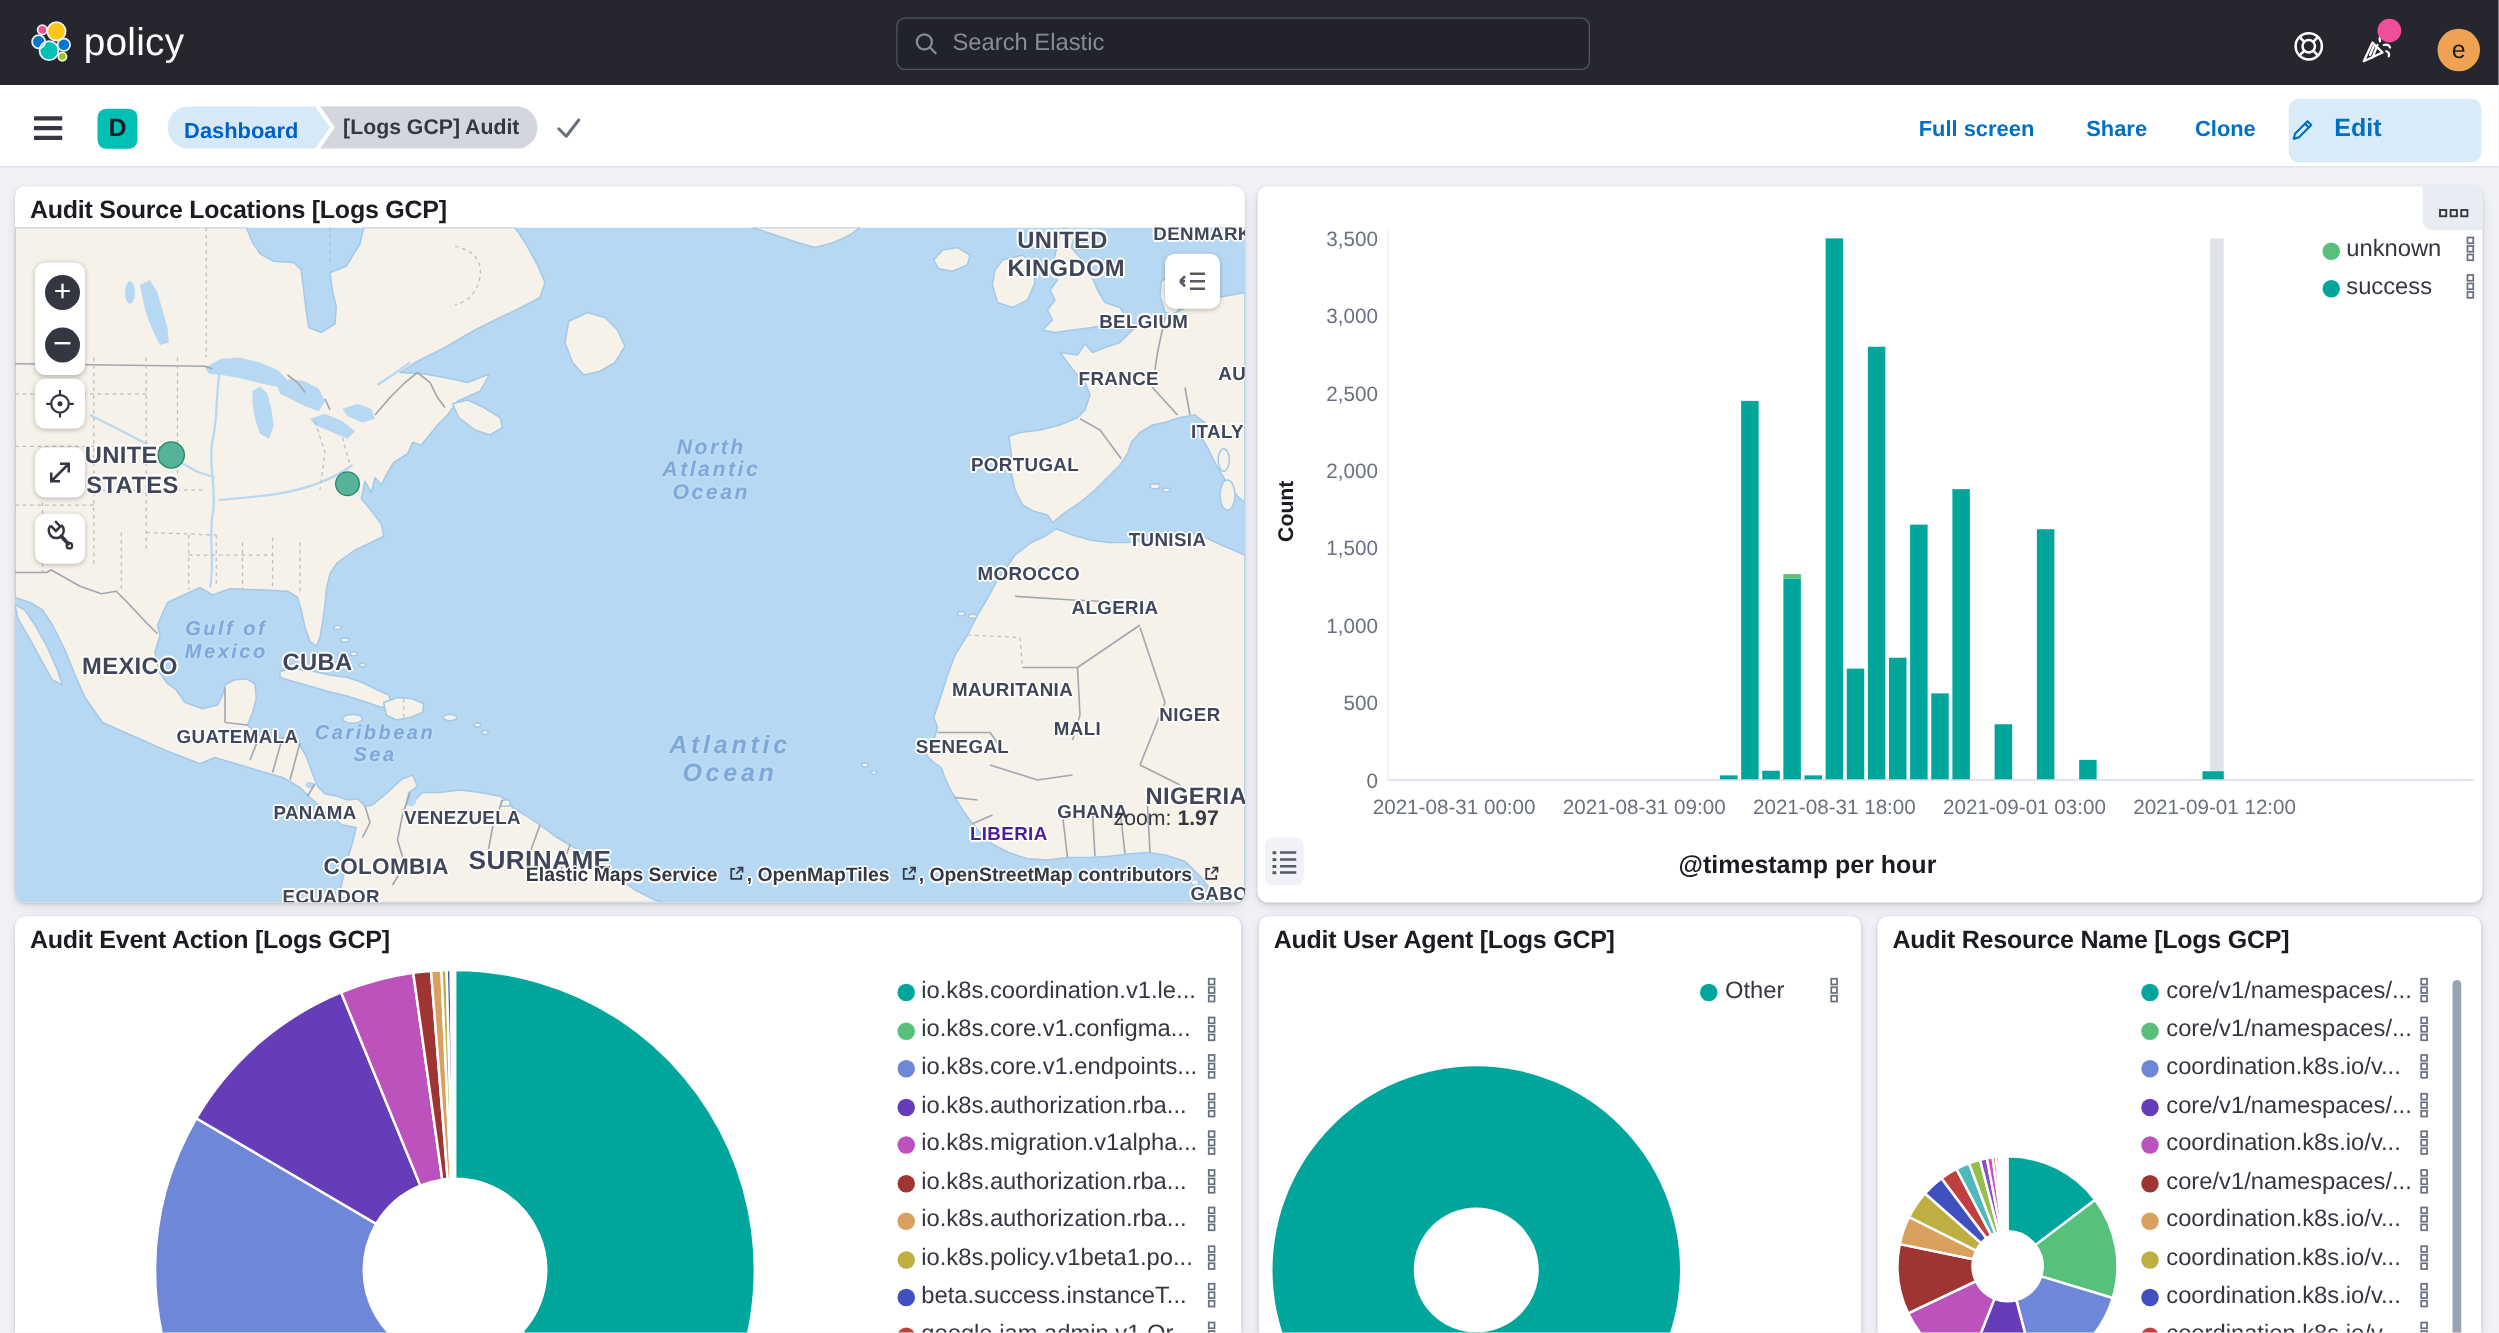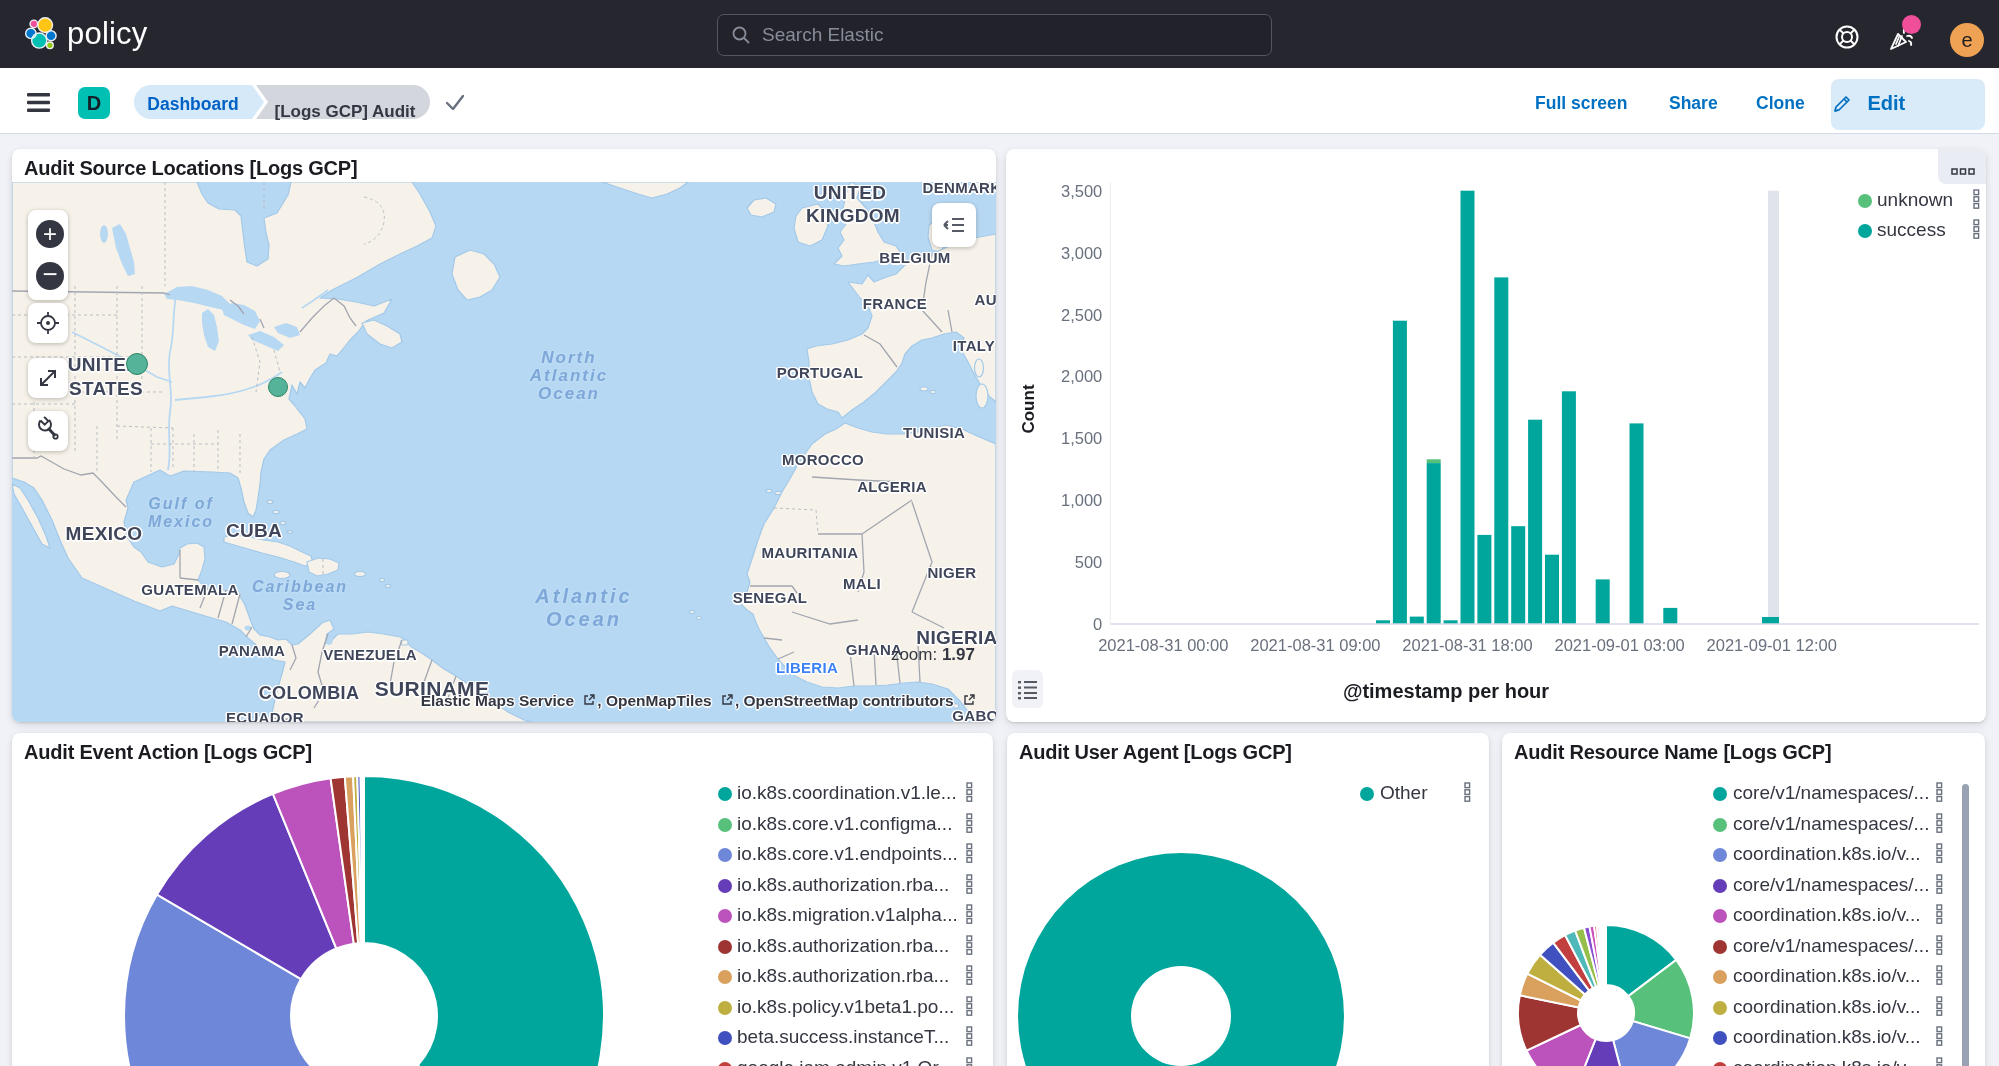--- a/index.html
+++ b/index.html
@@ -61,21 +61,21 @@
           <rect y="8.8" width="23" height="3.4" rx="1"></rect>
           <rect y="16.6" width="23" height="3.4" rx="1"></rect>
         </g>
       </svg></div>
   <div style="position:absolute;left:78px;top:19px;width:32px;height:32px;border-radius:7px;background:#00BFB3;text-align:center;line-height:32px;font-size:20px;font-weight:700;color:#13202a">D</div>
   <svg style="position:absolute;left:134px;top:17px" width="300" height="34">
     <path d="M17 0 H118 L130 17 L118 34 H17 A17 17 0 0 1 17 0 Z" fill="#D6E9F9"></path>
     <path d="M122 0 H279 A17 17 0 0 1 279 34 H122 L134 17 Z" fill="#D3D6DD"></path>
   </svg>
   <div style="position:absolute;left:193px;top:26px;transform:translateX(-50%);font-size:17.5px;font-weight:600;color:#0061c5">Dashboard</div>
-  <div style="position:absolute;left:345px;top:34px;transform:translateX(-50%);font-size:17px;font-weight:700;color:#343741">[Logs GCP] Audit</div>
+  <div style="position:absolute;left:345px;top:24px;transform:translateX(-50%);font-size:17px;font-weight:700;color:#343741">[Logs GCP] Audit</div>
   <div style="position:absolute;left:442px;top:21px"><svg width="26" height="26" viewBox="0 0 26 26">
         <path d="M5 14 L11 20 L21 7" stroke="#69707D" stroke-width="2.4" fill="none" stroke-linecap="round" stroke-linejoin="round"></path>
       </svg></div>
   <div class="hlink" style="position:absolute;left:1535px;top:25px">Full screen</div>
   <div class="hlink" style="position:absolute;left:1669px;top:25px">Share</div>
   <div class="hlink" style="position:absolute;left:1756px;top:25px">Clone</div>
   <div style="position:absolute;left:1831px;top:11px;width:154px;height:51px;background:#D9EAF9;border-radius:8px;text-align:left">
     <span style="display:inline-block;margin-top:14px;vertical-align:top"><svg width="22" height="22" viewBox="0 0 22 22">
           <g stroke="#0071c2" stroke-width="1.7" fill="none" stroke-linejoin="round">
 <path d="M4 18 L5 14 L15 4 L18 7 L8 17 Z"></path>
@@ -229,21 +229,21 @@
       <div style="position:absolute;left:808px;top:182.2px;transform:translateX(-50%);font-size:15px;font-weight:700;color:#40465a;text-shadow:-1px -1px 0 #fff,1px -1px 0 #fff,-1px 1px 0 #fff,1px 1px 0 #fff,0 -1.5px 0 #fff,0 1.5px 0 #fff,-1.5px 0 0 #fff,1.5px 0 0 #fff;white-space:nowrap;letter-spacing:.3px">PORTUGAL</div>
       <div style="position:absolute;left:922px;top:242.2px;transform:translateX(-50%);font-size:15px;font-weight:700;color:#40465a;text-shadow:-1px -1px 0 #fff,1px -1px 0 #fff,-1px 1px 0 #fff,1px 1px 0 #fff,0 -1.5px 0 #fff,0 1.5px 0 #fff,-1.5px 0 0 #fff,1.5px 0 0 #fff;white-space:nowrap;letter-spacing:.3px">TUNISIA</div>
       <div style="position:absolute;left:811px;top:269.2px;transform:translateX(-50%);font-size:15px;font-weight:700;color:#40465a;text-shadow:-1px -1px 0 #fff,1px -1px 0 #fff,-1px 1px 0 #fff,1px 1px 0 #fff,0 -1.5px 0 #fff,0 1.5px 0 #fff,-1.5px 0 0 #fff,1.5px 0 0 #fff;white-space:nowrap;letter-spacing:.3px">MOROCCO</div>
       <div style="position:absolute;left:880px;top:296.2px;transform:translateX(-50%);font-size:15px;font-weight:700;color:#40465a;text-shadow:-1px -1px 0 #fff,1px -1px 0 #fff,-1px 1px 0 #fff,1px 1px 0 #fff,0 -1.5px 0 #fff,0 1.5px 0 #fff,-1.5px 0 0 #fff,1.5px 0 0 #fff;white-space:nowrap;letter-spacing:.3px">ALGERIA</div>
       <div style="position:absolute;left:798px;top:362.2px;transform:translateX(-50%);font-size:15px;font-weight:700;color:#40465a;text-shadow:-1px -1px 0 #fff,1px -1px 0 #fff,-1px 1px 0 #fff,1px 1px 0 #fff,0 -1.5px 0 #fff,0 1.5px 0 #fff,-1.5px 0 0 #fff,1.5px 0 0 #fff;white-space:nowrap;letter-spacing:.3px">MAURITANIA</div>
       <div style="position:absolute;left:850px;top:393.2px;transform:translateX(-50%);font-size:15px;font-weight:700;color:#40465a;text-shadow:-1px -1px 0 #fff,1px -1px 0 #fff,-1px 1px 0 #fff,1px 1px 0 #fff,0 -1.5px 0 #fff,0 1.5px 0 #fff,-1.5px 0 0 #fff,1.5px 0 0 #fff;white-space:nowrap;letter-spacing:.3px">MALI</div>
       <div style="position:absolute;left:940px;top:382.2px;transform:translateX(-50%);font-size:15px;font-weight:700;color:#40465a;text-shadow:-1px -1px 0 #fff,1px -1px 0 #fff,-1px 1px 0 #fff,1px 1px 0 #fff,0 -1.5px 0 #fff,0 1.5px 0 #fff,-1.5px 0 0 #fff,1.5px 0 0 #fff;white-space:nowrap;letter-spacing:.3px">NIGER</div>
       <div style="position:absolute;left:758px;top:407.2px;transform:translateX(-50%);font-size:15px;font-weight:700;color:#40465a;text-shadow:-1px -1px 0 #fff,1px -1px 0 #fff,-1px 1px 0 #fff,1px 1px 0 #fff,0 -1.5px 0 #fff,0 1.5px 0 #fff,-1.5px 0 0 #fff,1.5px 0 0 #fff;white-space:nowrap;letter-spacing:.3px">SENEGAL</div>
       <div style="position:absolute;left:945px;top:445.32px;transform:translateX(-50%);font-size:19px;font-weight:700;color:#40465a;text-shadow:-1px -1px 0 #fff,1px -1px 0 #fff,-1px 1px 0 #fff,1px 1px 0 #fff,0 -1.5px 0 #fff,0 1.5px 0 #fff,-1.5px 0 0 #fff,1.5px 0 0 #fff;white-space:nowrap;letter-spacing:.3px">NIGERIA</div>
       <div style="position:absolute;left:862px;top:459.2px;transform:translateX(-50%);font-size:15px;font-weight:700;color:#40465a;text-shadow:-1px -1px 0 #fff,1px -1px 0 #fff,-1px 1px 0 #fff,1px 1px 0 #fff,0 -1.5px 0 #fff,0 1.5px 0 #fff,-1.5px 0 0 #fff,1.5px 0 0 #fff;white-space:nowrap;letter-spacing:.3px">GHANA</div>
-      <div style="position:absolute;left:795px;top:477.2px;transform:translateX(-50%);font-size:15px;font-weight:700;color:#3b82f6;text-shadow:-1px -1px 0 #fff,1px -1px 0 #fff,-1px 1px 0 #fff,1px 1px 0 #fff,0 -1.5px 0 #fff,0 1.5px 0 #fff,-1.5px 0 0 #fff,1.5px 0 0 #fff;white-space:nowrap;letter-spacing:.3px">LIBERIA</div>
+      <div style="position:absolute;left:795px;top:477.2px;transform:translateX(-50%);font-size:15px;font-weight:700;color:#4c1d95;text-shadow:-1px -1px 0 #fff,1px -1px 0 #fff,-1px 1px 0 #fff,1px 1px 0 #fff,0 -1.5px 0 #fff,0 1.5px 0 #fff,-1.5px 0 0 #fff,1.5px 0 0 #fff;white-space:nowrap;letter-spacing:.3px">LIBERIA</div>
       <div style="position:absolute;left:969px;top:525.2px;transform:translateX(-50%);font-size:15px;font-weight:700;color:#40465a;text-shadow:-1px -1px 0 #fff,1px -1px 0 #fff,-1px 1px 0 #fff,1px 1px 0 #fff,0 -1.5px 0 #fff,0 1.5px 0 #fff,-1.5px 0 0 #fff,1.5px 0 0 #fff;white-space:nowrap;letter-spacing:.3px">GABON</div>
       <div style="position:absolute;left:253px;top:527.2px;transform:translateX(-50%);font-size:15px;font-weight:700;color:#40465a;text-shadow:-1px -1px 0 #fff,1px -1px 0 #fff,-1px 1px 0 #fff,1px 1px 0 #fff,0 -1.5px 0 #fff,0 1.5px 0 #fff,-1.5px 0 0 #fff,1.5px 0 0 #fff;white-space:nowrap;letter-spacing:.3px">ECUADOR</div>
       <div style="position:absolute;left:169px;top:313.48px;transform:translateX(-50%);font-size:16px;font-style:italic;color:#7fa8d9;text-shadow:-1px -1px 0 #bcdcf5,1px -1px 0 #bcdcf5,-1px 1px 0 #bcdcf5,1px 1px 0 #bcdcf5,0 -1.5px 0 #bcdcf5,0 1.5px 0 #bcdcf5,-1.5px 0 0 #bcdcf5,1.5px 0 0 #bcdcf5;white-space:nowrap;letter-spacing:2px;font-weight:600">Gulf of</div>
       <div style="position:absolute;left:169px;top:331.48px;transform:translateX(-50%);font-size:16px;font-style:italic;color:#7fa8d9;text-shadow:-1px -1px 0 #bcdcf5,1px -1px 0 #bcdcf5,-1px 1px 0 #bcdcf5,1px 1px 0 #bcdcf5,0 -1.5px 0 #bcdcf5,0 1.5px 0 #bcdcf5,-1.5px 0 0 #bcdcf5,1.5px 0 0 #bcdcf5;white-space:nowrap;letter-spacing:2px;font-weight:600">Mexico</div>
       <div style="position:absolute;left:288px;top:396.48px;transform:translateX(-50%);font-size:16px;font-style:italic;color:#7fa8d9;text-shadow:-1px -1px 0 #bcdcf5,1px -1px 0 #bcdcf5,-1px 1px 0 #bcdcf5,1px 1px 0 #bcdcf5,0 -1.5px 0 #bcdcf5,0 1.5px 0 #bcdcf5,-1.5px 0 0 #bcdcf5,1.5px 0 0 #bcdcf5;white-space:nowrap;letter-spacing:2px;font-weight:600">Caribbean</div>
       <div style="position:absolute;left:288px;top:414.48px;transform:translateX(-50%);font-size:16px;font-style:italic;color:#7fa8d9;text-shadow:-1px -1px 0 #bcdcf5,1px -1px 0 #bcdcf5,-1px 1px 0 #bcdcf5,1px 1px 0 #bcdcf5,0 -1.5px 0 #bcdcf5,0 1.5px 0 #bcdcf5,-1.5px 0 0 #bcdcf5,1.5px 0 0 #bcdcf5;white-space:nowrap;letter-spacing:2px;font-weight:600">Sea</div>
       <div style="position:absolute;left:557px;top:165.76px;transform:translateX(-50%);font-size:17px;font-style:italic;color:#7fa8d9;text-shadow:-1px -1px 0 #bcdcf5,1px -1px 0 #bcdcf5,-1px 1px 0 #bcdcf5,1px 1px 0 #bcdcf5,0 -1.5px 0 #bcdcf5,0 1.5px 0 #bcdcf5,-1.5px 0 0 #bcdcf5,1.5px 0 0 #bcdcf5;white-space:nowrap;letter-spacing:2px;font-weight:600">North</div>
       <div style="position:absolute;left:557px;top:183.76px;transform:translateX(-50%);font-size:17px;font-style:italic;color:#7fa8d9;text-shadow:-1px -1px 0 #bcdcf5,1px -1px 0 #bcdcf5,-1px 1px 0 #bcdcf5,1px 1px 0 #bcdcf5,0 -1.5px 0 #bcdcf5,0 1.5px 0 #bcdcf5,-1.5px 0 0 #bcdcf5,1.5px 0 0 #bcdcf5;white-space:nowrap;letter-spacing:2px;font-weight:600">Atlantic</div>
       <div style="position:absolute;left:557px;top:201.76px;transform:translateX(-50%);font-size:17px;font-style:italic;color:#7fa8d9;text-shadow:-1px -1px 0 #bcdcf5,1px -1px 0 #bcdcf5,-1px 1px 0 #bcdcf5,1px 1px 0 #bcdcf5,0 -1.5px 0 #bcdcf5,0 1.5px 0 #bcdcf5,-1.5px 0 0 #bcdcf5,1.5px 0 0 #bcdcf5;white-space:nowrap;letter-spacing:2px;font-weight:600">Ocean</div>
       <div style="position:absolute;left:572px;top:402.6px;transform:translateX(-50%);font-size:20px;font-style:italic;color:#7fa8d9;text-shadow:-1px -1px 0 #bcdcf5,1px -1px 0 #bcdcf5,-1px 1px 0 #bcdcf5,1px 1px 0 #bcdcf5,0 -1.5px 0 #bcdcf5,0 1.5px 0 #bcdcf5,-1.5px 0 0 #bcdcf5,1.5px 0 0 #bcdcf5;white-space:nowrap;letter-spacing:3px;font-weight:600">Atlantic</div>

